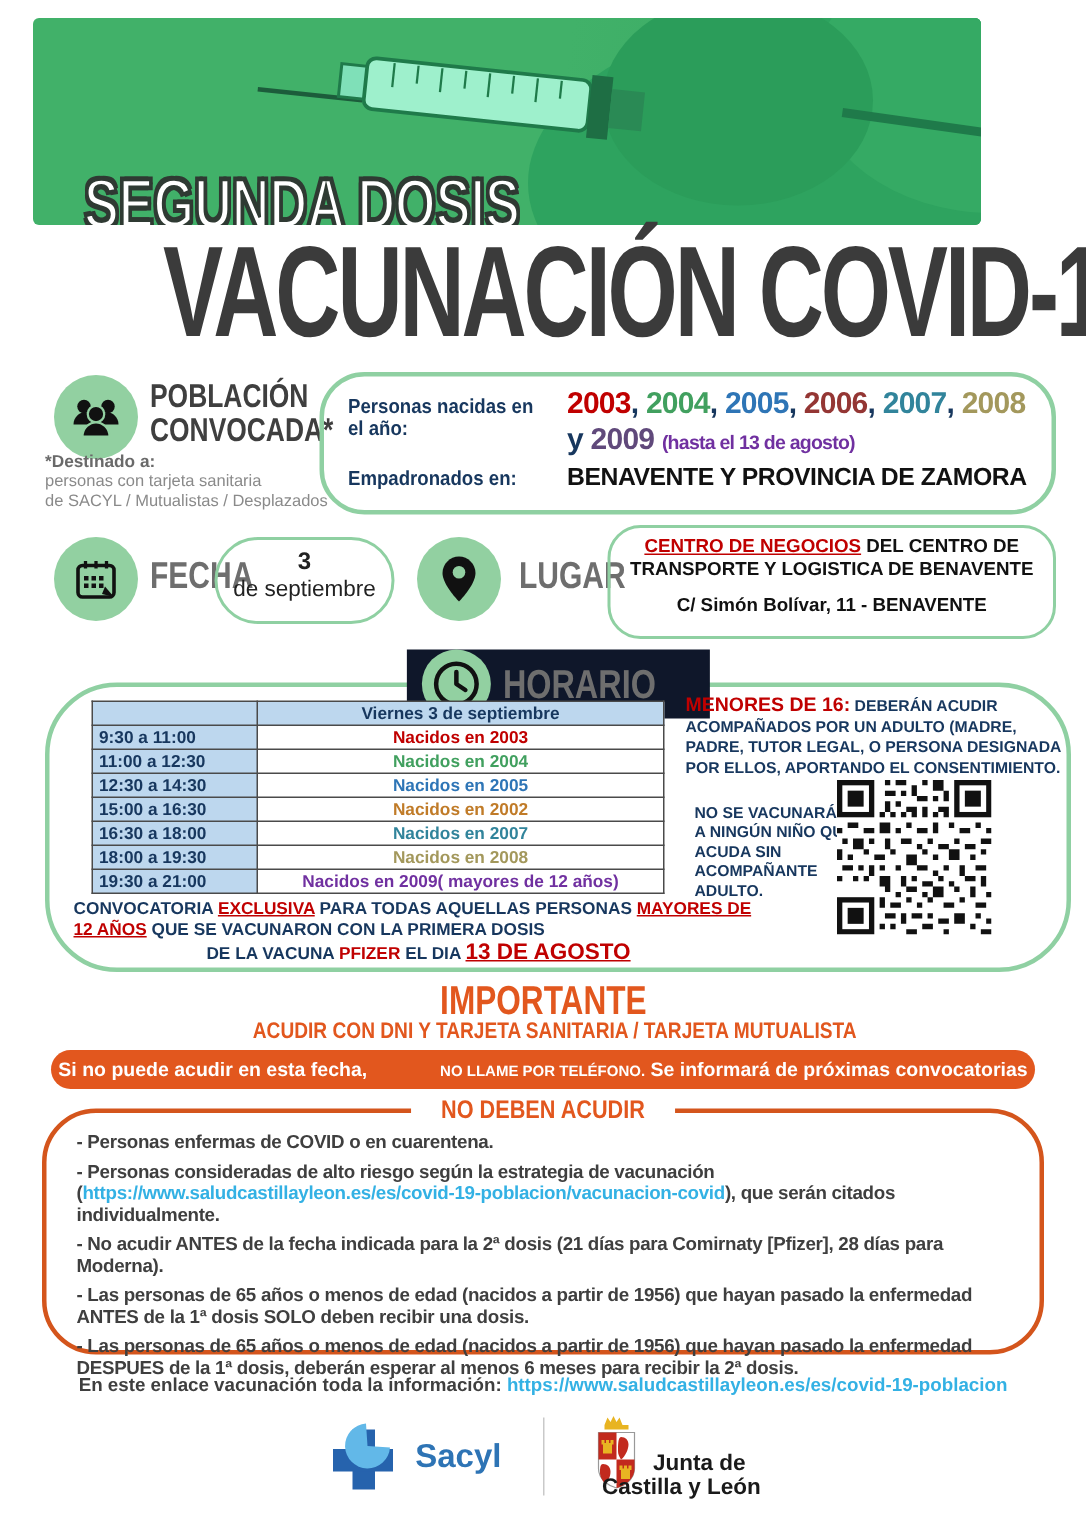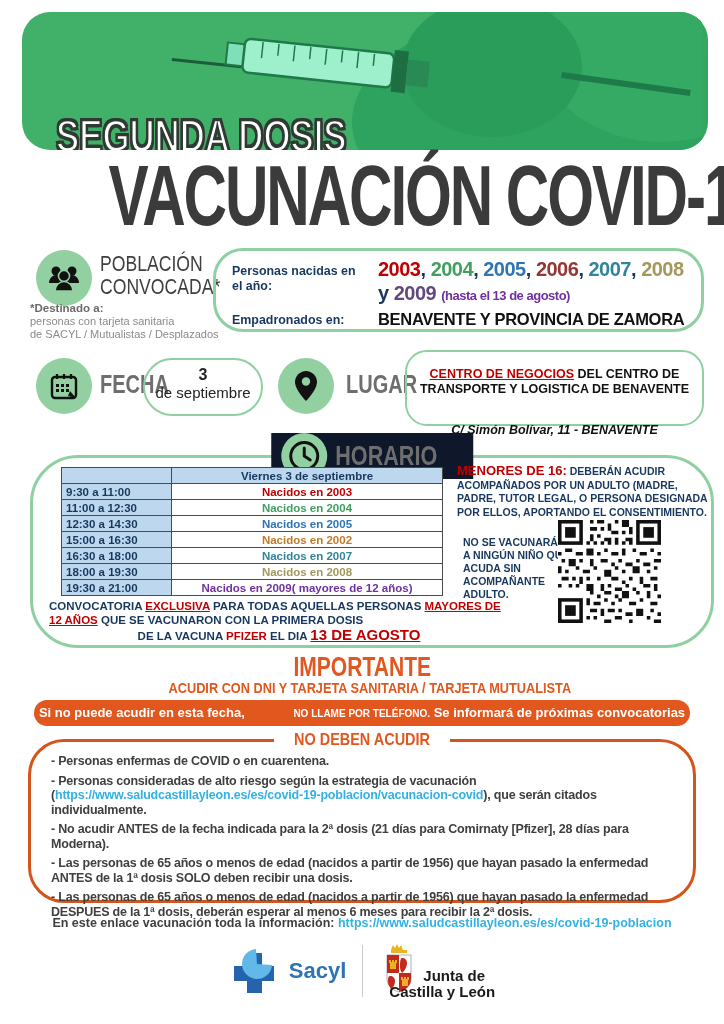--- a/index.html
+++ b/index.html
@@ -1,39 +1,39 @@
 <!DOCTYPE html>
 <html><head>
 <meta charset="utf-8">
 <style>
   * { margin:0; padding:0; box-sizing:border-box; }
   html,body { width:724px; background:#ffffff; font-family:"Liberation Sans", sans-serif; }
   .page { position:relative; width:724px; height:1024px; background:#fff; overflow:hidden; }
 
   
-  .hero { position:absolute; left:22px; top:12px; width:686px; height:138px;
-          border-radius:28px; background:linear-gradient(100deg,#41b169 55%,#36a560 100%); overflow:hidden; }
+  .hero { position:absolute; left:22px; top:12px; width:632px; height:138px;
+          border-radius:4px; background:linear-gradient(100deg,#41b169 55%,#36a560 100%); overflow:hidden; }
   .hero svg { position:absolute; left:0; top:0; }
   .badge { position:absolute; left:34px; top:96px; font-size:47px; font-weight:bold; color:#fff;
            letter-spacing:0px; transform:scaleX(0.74); transform-origin:left center; white-space:nowrap;
            -webkit-text-stroke:2.5px #2f3a33; text-shadow:2px 2px 0 #2f3a33,-2px 2px 0 #2f3a33,2px -2px 0 #2f3a33,-2px -2px 0 #2f3a33; }
   .main-title { position:absolute; left:0; top:146px; width:724px; text-align:center; font-size:86px;
                 font-weight:bold; color:#3b3b3b; letter-spacing:-3px; transform:scaleX(0.70); transform-origin:center; white-space:nowrap; }
 
   
   .circle-ic { position:absolute; width:56px; height:56px; border-radius:50%; background:#92d0a1;
                display:flex; align-items:center; justify-content:center; }
   .cond { transform:scaleX(0.8); transform-origin:left center; display:inline-block; white-space:nowrap; }
   .gray-h { color:#6e6e6e; font-weight:bold; }
 
   
-  .pob-title { position:absolute; left:100px; top:252px; font-size:22px; font-weight:normal; color:#3f3f3f; line-height:23px; }
+  .pob-title { position:absolute; left:100px; top:252px; font-size:22px; font-weight:bold; color:#3f3f3f; line-height:23px; }
   .pob-foot { position:absolute; left:30px; top:302px; font-size:11px; color:#8a8a8a; line-height:13px; }
   .pob-foot b { color:#6a6a6a; font-size:11.5px; }
-  .pob-box { position:absolute; left:213px; top:248px; width:491px; height:84px; border:3px solid #8fd0a2;
+  .pob-box { position:absolute; left:213px; top:248px; width:491px; height:95px; border:3px solid #8fd0a2;
              border-radius:30px; padding:6px 14px 4px 16px; }
   .pob-row1 { display:flex; }
   .born-label { width:146px; flex:none; font-size:13.5px; font-weight:bold; color:#17375e;
                 transform:scaleX(0.92); transform-origin:left center; padding-top:6px; }
   .years { font-size:20px; font-weight:bold; line-height:24px; color:#17375e; letter-spacing:-0.5px; }
   .hasta { font-size:13px; font-weight:bold; color:#7030a0;margin-top:32px; }
   .pob-row2 { display:flex; margin-top:2px; }
   .emp-label { width:146px; flex:none; font-size:13.5px; font-weight:bold; color:#17375e;
                transform:scaleX(0.92); transform-origin:left center; padding-top:2px; }
   .emp-value { font-size:16.5px; font-weight:bold; color:#111; letter-spacing:-0.3px; }
@@ -42,23 +42,23 @@
   .c-teal{color:#31849b} .c-olive{color:#a3985c} .c-purple{color:#60497b} .c-orange{color:#c07b28}
 
   
   .fecha-label { position:absolute; left:100px; top:370px; font-size:25px; }
   .date-box { position:absolute; left:143px; top:358px; width:120px; height:58px; border:2.5px solid #8fd0a2;
               border-radius:29px; text-align:center; padding-top:6px; color:#222; }
   .date-day { font-size:16px; font-weight:bold; }
   .date-month { font-size:15px; }
   .lugar-label { position:absolute; left:346px; top:370px; font-size:25px; }
   .lugar-box { position:absolute; left:405px; top:350px; width:299px; height:76px; border:2.5px solid #8fd0a2;
-               border-radius:22px; text-align:center; padding-top:15px; font-size:12.5px; font-weight:bold; color:#111; line-height:15px; }
+               border-radius:22px; text-align:center; padding-top:5px; font-size:12.5px; font-weight:bold; color:#111; line-height:15px; }
   .red-u { color:#c00000; text-decoration:underline; }
-  .lugar-line3 { margin-top:26px;font-style:italic; }
+  .lugar-line3 { margin-top:9px; }
 
   
   .horario-box { position:absolute; left:30px; top:455px; width:684px; height:193px;
                  border:3px solid #8fd0a2; border-radius:48px; }
   .horario-legend { position:absolute; left:50%; top:-25px; transform:translateX(-50%); background:#0f172a;
                     padding:0 10px; display:flex; align-items:center; gap:8px; }
   .horario-legend .circle-ic { position:static; width:46px; height:46px; }
   .horario-title { font-size:27px; }
 
   table.sched { position:absolute; left:28px; top:9px; border-collapse:collapse; width:382px; }
@@ -91,21 +91,21 @@
   
   .nodeben { position:absolute; left:28px; top:739px; width:668px; height:164px; border:3px solid #d4551c; border-radius:36px; }
   .nodeben-legend { position:absolute; left:50%; top:-12px; transform:translateX(-50%); background:#fff; padding:0 8px; }
   .nodeben-legend span { display:inline-block; transform:scaleX(0.85); font-size:17px; font-weight:bold; color:#e2571e; white-space:nowrap; }
   .nd-list { padding:12px 16px 0 20px; }
   .nd-item { font-size:12.5px; color:#3f3f3f; font-weight:600; line-height:14.5px; margin-bottom:5px; letter-spacing:-0.2px; }
   .link { color:#33b1e4; font-weight:600; }
 
   
   .foot-info { position:absolute; left:0; top:916px; width:724px; text-align:center; font-size:12.5px; font-weight:bold; color:#3f3f3f; }
-  .logos { position:absolute; left:0; top:942px; width:724px; display:flex; align-items:center; justify-content:center; gap:16px; }
+  .logos { position:absolute; left:0; top:942px; width:724px; display:flex; align-items:center; justify-content:center; gap:28px; }
   .sacyl { display:flex; align-items:center; gap:8px; }
   .sacyl-text { color:#2e74b5; font-size:22px; font-weight:bold; }
   .logo-div { width:1px; height:52px; background:#c9c9c9; }
   .junta { display:flex; align-items:flex-end; gap:4px; }
   .junta-text { font-size:15px; font-weight:bold; color:#1a1a1a; line-height:16px; }
   .junta-text .l2 { margin-left:-34px; display:block; }
 </style>
 </head>
 <body>
 

